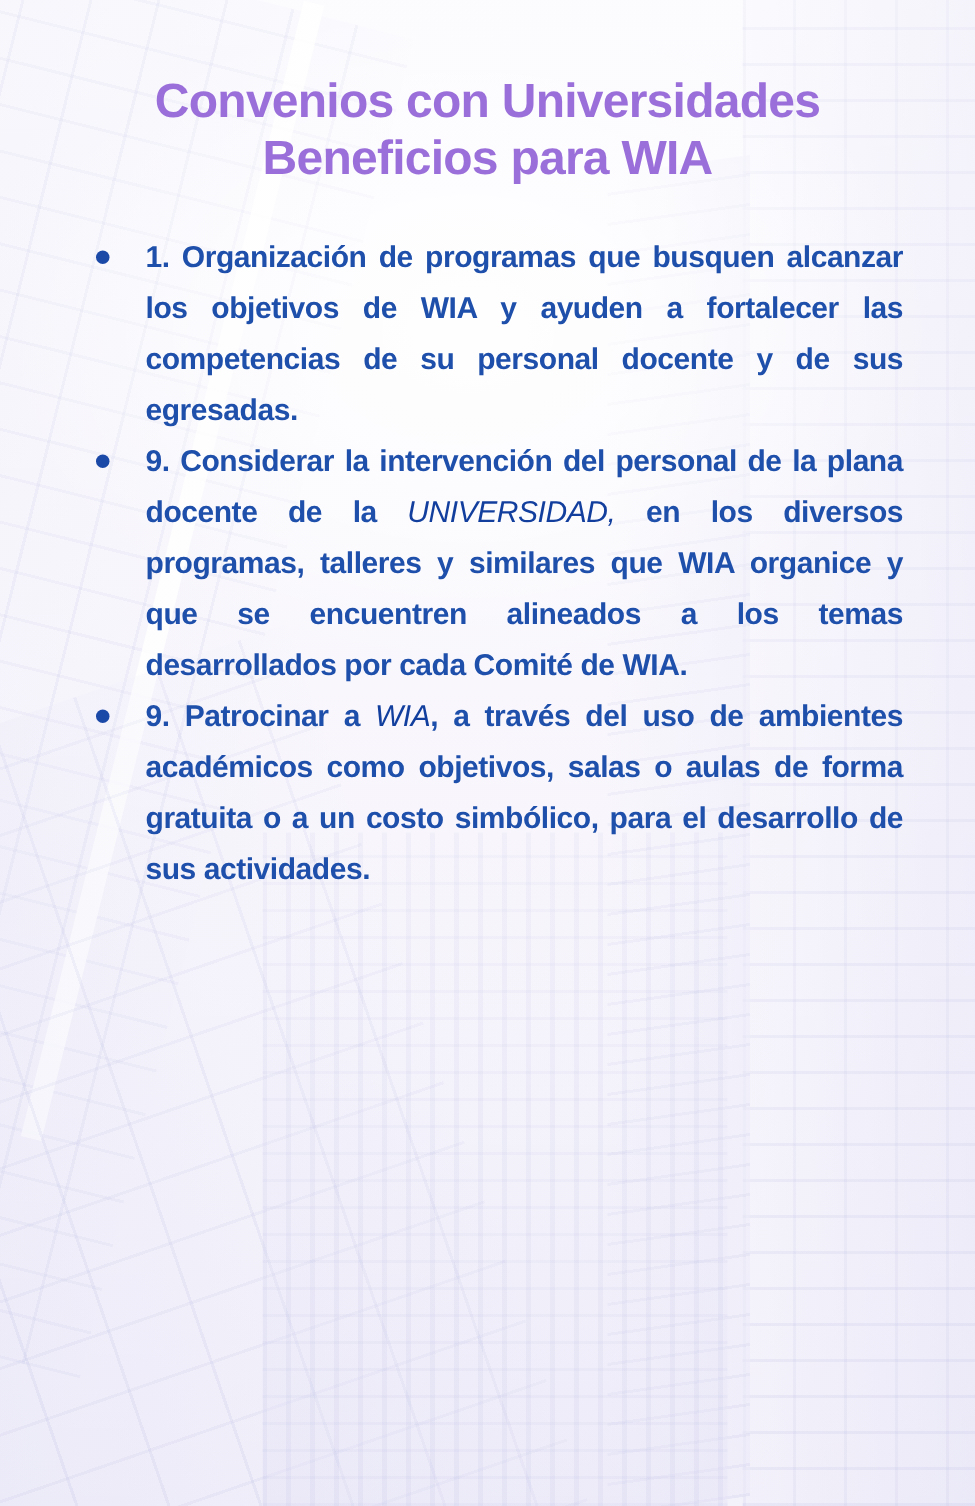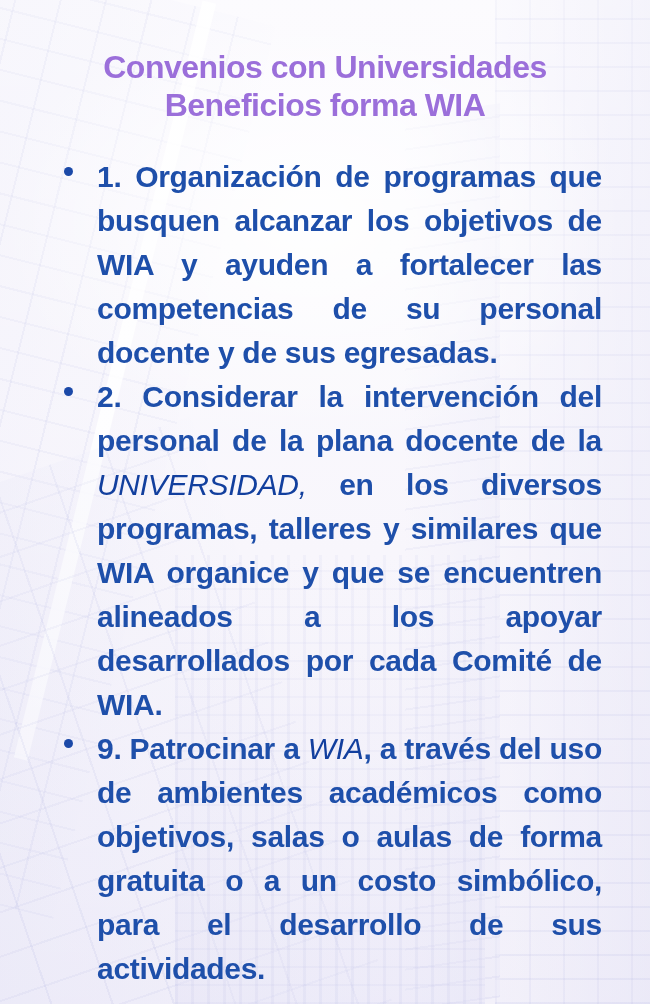--- a/index.html
+++ b/index.html
@@ -82,21 +82,21 @@
   }
   ul.benefits{
     position:absolute;z-index:2;
     left:62px;top:155px;width:505px;
     margin:0;padding:0 0 0 35px;
     list-style:none;
   }
   ul.benefits li{
     position:relative;
     color:var(--body-blue);
-    font-size:30px;line-height:44px;font-weight:bold;
+    font-size:20px;line-height:34px;font-weight:bold;
     text-align:justify;text-align-last:left;
     letter-spacing:-0.3px;
   }
   ul.benefits li::before{
     content:"";
     position:absolute;left:-33px;top:12px;
     width:9px;height:9px;border-radius:50%;
     background:var(--bullet-blue);
   }
   ul.benefits .em{
@@ -113,21 +113,21 @@
     <div class="bldg bldg-left"></div>
     <div class="bldg bldg-edge"></div>
     <div class="bldg bldg-left-low"></div>
     <div class="bldg bldg-right"></div>
     <div class="bldg bldg-right-mid"></div>
     <div class="bldg bldg-center"></div>
     <div class="sky-wash"></div>
     <div class="veil"></div>
   </div>
 
-  <h1 class="title"><span>Convenios con Universidades</span><br><span>Beneficios forma WIA</span></h1>
+  <h1 class="title"><span>Convenios con Universidades</span><br><span>Beneficios para WIA</span></h1>
 
   <ul class="benefits">
       <li><span>1. Organización de programas que busquen alcanzar los objetivos de WIA y ayuden a fortalecer las competencias de su personal docente y de sus egresadas.</span></li>
-      <li><span>2. Considerar la intervención del personal de la plana docente de la </span><span class="em">UNIVERSIDAD,</span><span> en los diversos programas, talleres y similares que WIA organice y que se encuentren alineados a los apoyar desarrollados por cada Comité de WIA.</span></li>
+      <li><span>9. Considerar la intervención del personal de la plana docente de la </span><span class="em">UNIVERSIDAD,</span><span> en los diversos programas, talleres y similares que WIA organice y que se encuentren alineados a los temas desarrollados por cada Comité de WIA.</span></li>
       <li><span>9. Patrocinar a </span><span class="em">WIA</span><span>, a través del uso de ambientes académicos como objetivos, salas o aulas de forma gratuita o a un costo simbólico, para el desarrollo de sus actividades.</span></li>
     </ul>
 
 </div>
 
 </body></html>

